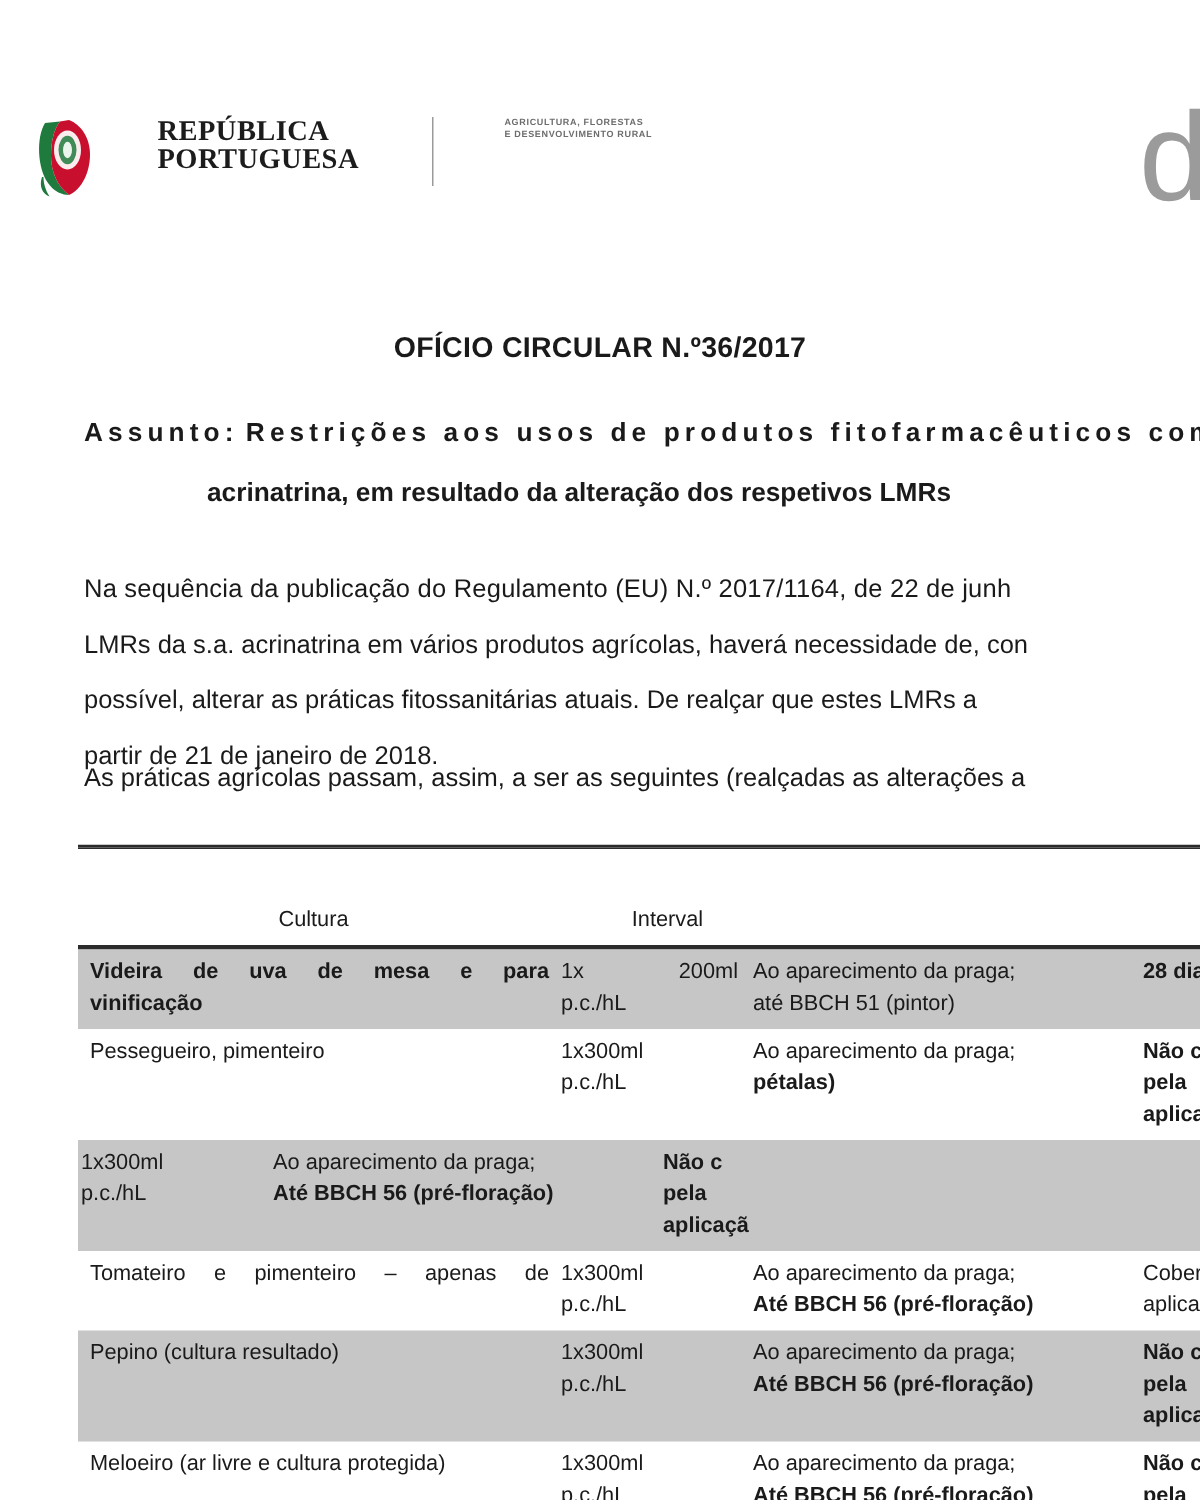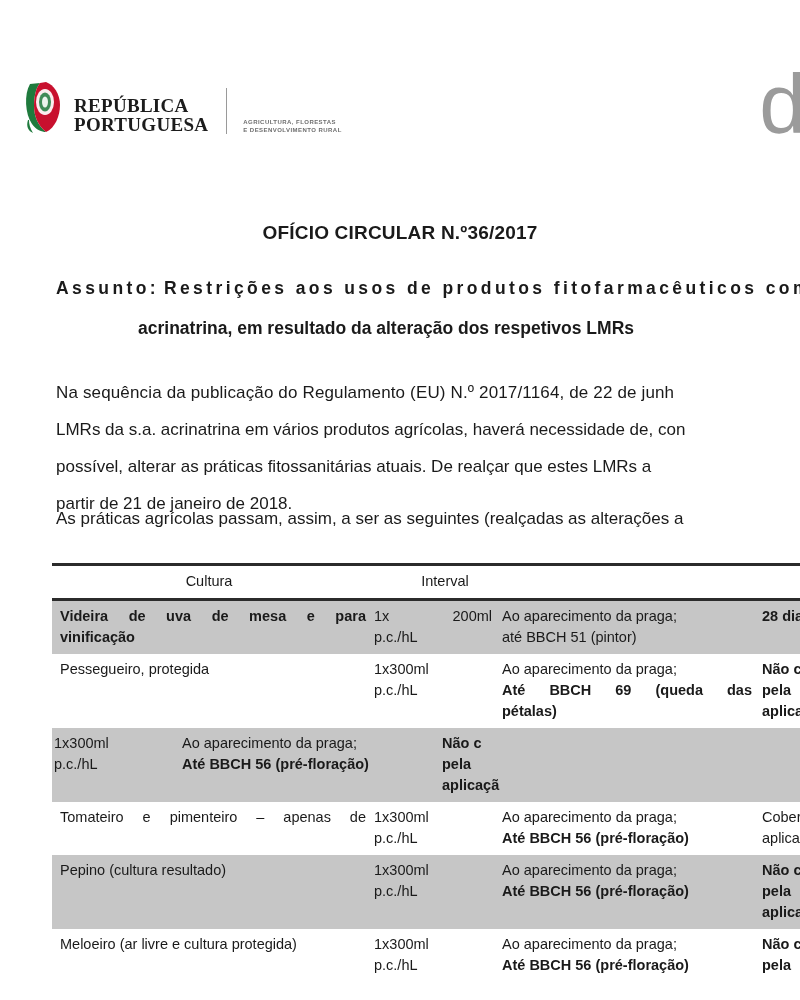--- a/index.html
+++ b/index.html
@@ -21,22 +21,23 @@
     position: absolute;
     top: 0; left: 0;
     width: 800px;
     height: 175px;
   }
   .logo-block {
     position: absolute;
     left: 22px;
     top: 78px;
     display: flex;
-    align-items: flex-end;
+    align-items: flex-start;
     height: 56px;
+    gap: 31px;
   }
   .crest {
     width: 42px;
     height: 54px;
     margin-right: 10px;
     flex: 0 0 auto;
   }
   .logo-wordmark {
     font-family: "Liberation Serif", serif;
     font-weight: bold;
@@ -136,20 +137,21 @@
   }
   .trow {
     display: flex;
     align-items: flex-start;
   }
   .trow.shaded { background: #c6c6c6; }
   .thead .cell {
     text-align: center;
     padding: 5px 4px 6px 4px;
     line-height: 21px;
+    margin-top: 32px;
   }
   .thead .c1 { text-align: center; }
   .c1 { width: 306px; flex: 0 0 306px; padding: 5px 6px 6px 8px; }
   .c2 { width: 118px; flex: 0 0 118px; padding: 5px 4px 6px 2px; }
   .c3 { width: 250px; flex: 0 0 250px; padding: 5px 4px 6px 6px; }
   .c4 { width: 150px; flex: 0 0 150px; padding: 5px 0 6px 6px; }
   .tbody .cell { line-height: 21px; }
   .tbody .trow { min-height: 52px; }
 
   .just { text-align: justify; text-align-last: justify; }
@@ -237,29 +239,28 @@
         <div class="cell c3">
           <div>Ao aparecimento da praga;</div>
           <div class="nw">até BBCH 51 (pintor)</div>
         </div>
         <div class="cell c4 b">
           <div class="nw">28 dias</div>
         </div>
       </div>
       <div class="trow">
         <div class="cell c1">
-          <div>Pessegueiro, protegida</div>
-        </div>
-        <div class="cell c2">
-          <div class="nw">1x300ml</div>
-          <div class="nw">p.c./hL</div>
-        </div>
-        <div class="cell c3">
-          <div>Ao aparecimento da praga;</div>
-          <div class="b just">Até BBCH 69 (queda das</div>
+          <div>Pessegueiro, pimenteiro</div>
+        </div>
+        <div class="cell c2">
+          <div class="nw">1x300ml</div>
+          <div class="nw">p.c./hL</div>
+        </div>
+        <div class="cell c3">
+          <div>Ao aparecimento da praga;</div>
           <div class="b">pétalas)</div>
         </div>
         <div class="cell c4 b">
           <div class="nw">Não    c</div>
           <div class="nw">pela</div>
           <div class="nw">aplicaçã</div>
         </div>
       </div>
       <div class="trow shaded" style="background: rgb(198, 198, 198);">
         <div class="cell c2">

